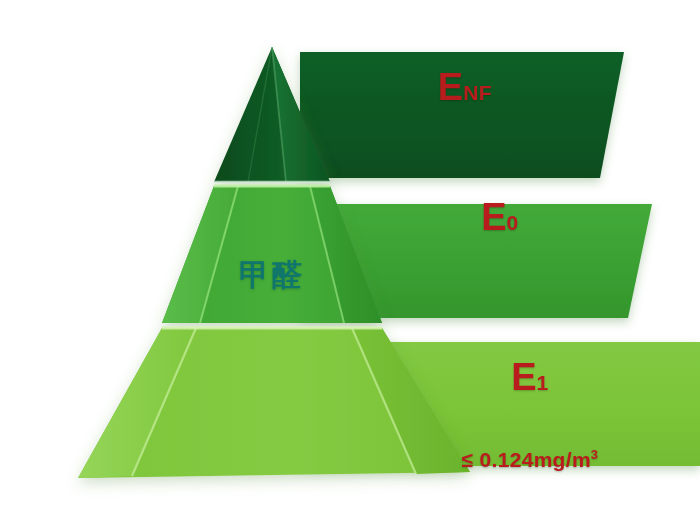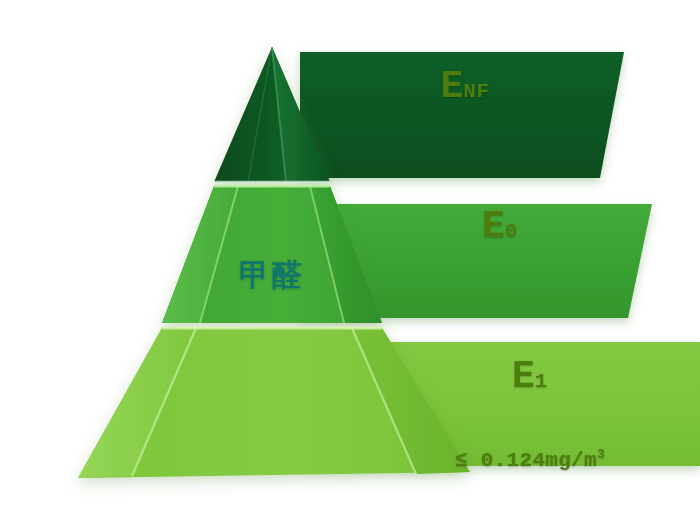--- a/index.html
+++ b/index.html
@@ -19,26 +19,25 @@
   
   #art {
     position: absolute;
     left: 0; top: 0;
     width: 700px; height: 515px;
   }
 
   
   .band-text {
     position: absolute;
-    color: #4d7c0f;
+    color: #b91c1c;
     text-align: center;
     line-height: 1;
     white-space: nowrap;
     text-shadow: 0 1px 2px rgba(0,0,0,0.22);
-    font-family: Liberation Mono, monospace;
   }
   .grade {
     font-weight: bold;
     letter-spacing: 0.5px;
   }
   .grade .big {
     font-size: 38px;
     letter-spacing: 0px;
   }
   .grade .sub {
@@ -181,21 +180,21 @@
 
         <path d="M 214,182 L 330,182" stroke="#cfe8d2" stroke-width="2.6" fill="none" opacity="0.8"></path>
       </g>
     </g>
   </svg>
 
   <div class="band-text grade" id="enf-grade" style="left:340px; top:68px; width:250px;">
     <span class="big">E</span><span class="sub">NF</span>
   </div>
 
-  <div class="band-text grade" id="e0-grade" style="left:375px; top:208px; width:250px;">
+  <div class="band-text grade" id="e0-grade" style="left:375px; top:198px; width:250px;">
     <span class="big">E</span><span class="sub">0</span>
   </div>
 
   <div class="band-text grade" id="e1-grade" style="left:405px; top:358px; width:250px;">
     <span class="big">E</span><span class="sub">1</span>
   </div>
   <div class="band-text limit" id="e1-limit" style="left:405px; top:412px; width:250px;margin-top:36px;">
     <span>≤</span>&nbsp;<span>0.124</span><span>mg/m</span><span class="sup">3</span>
   </div>
 

